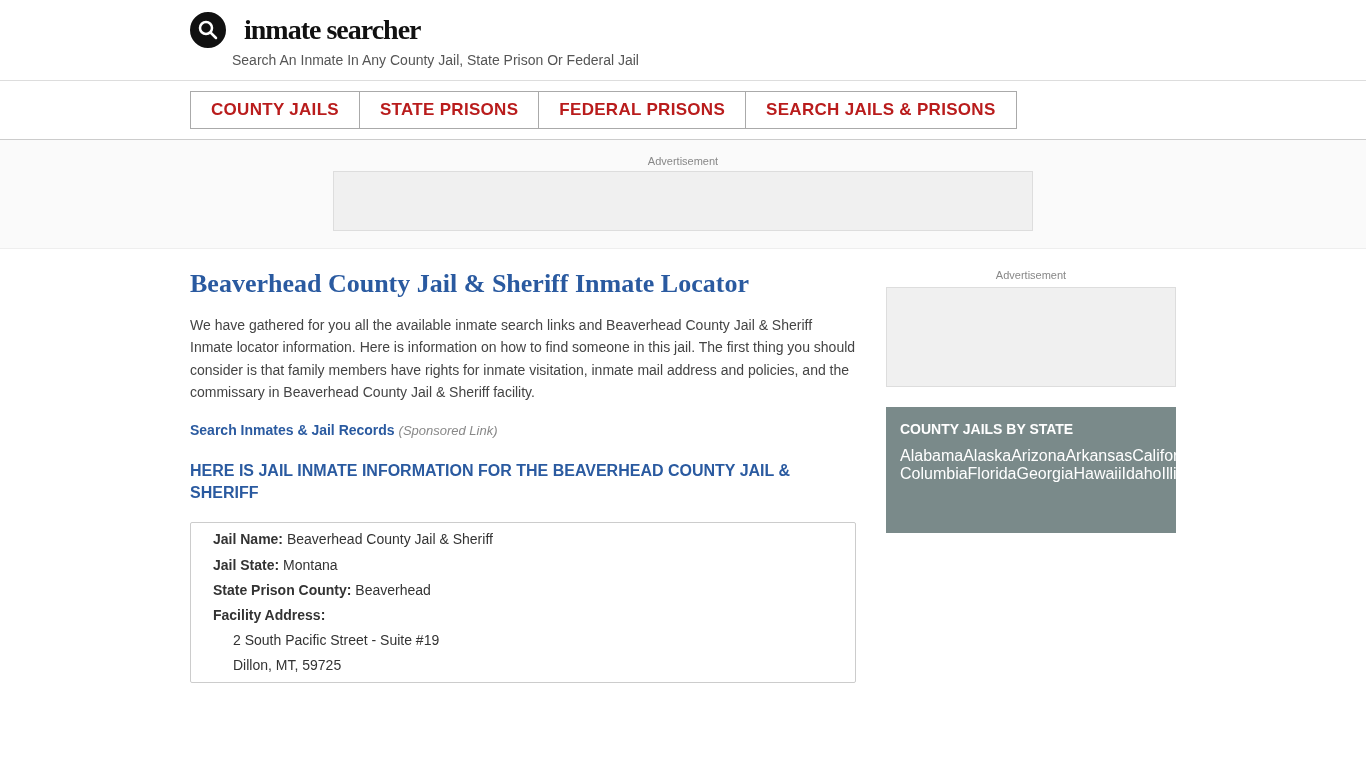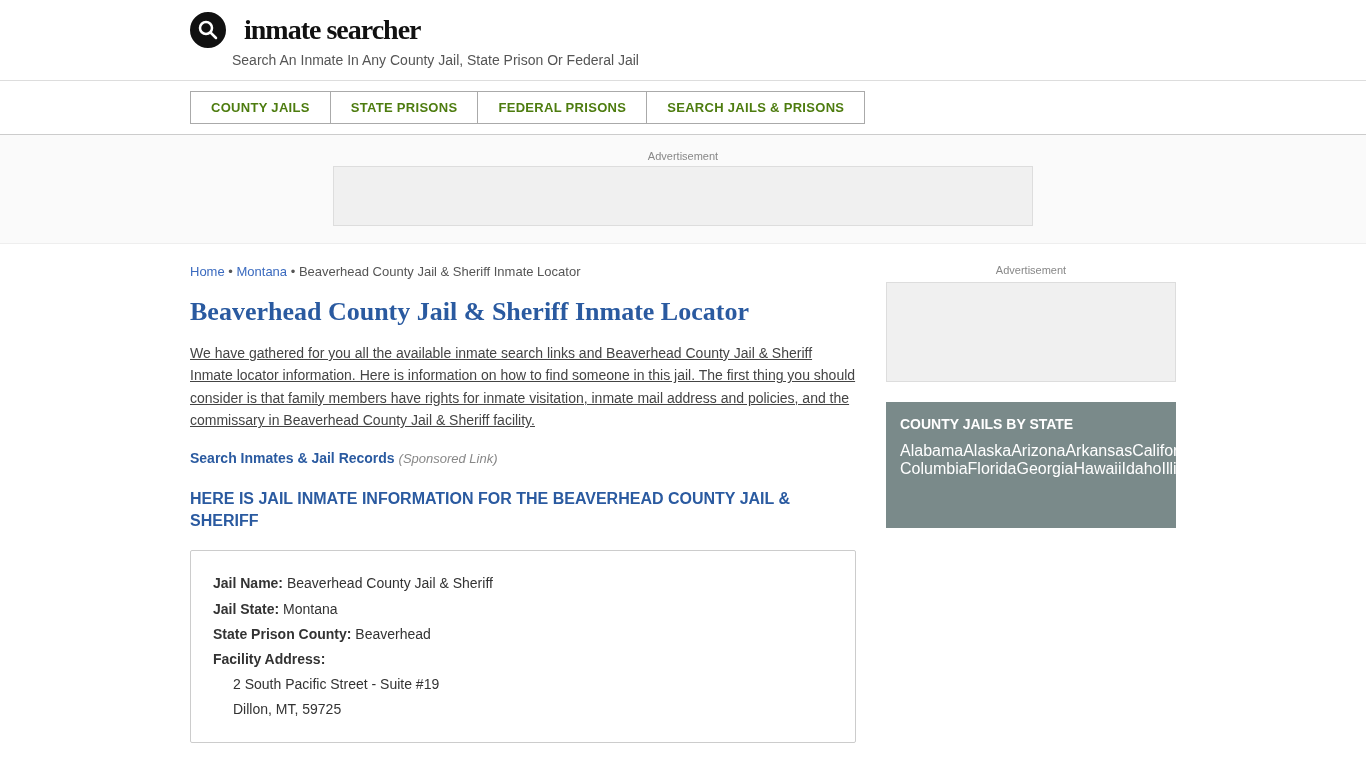--- a/index.html
+++ b/index.html
@@ -7,53 +7,53 @@
 
     
     #header { padding: 12px 190px; border-bottom: 1px solid #ddd; }
     #logo-area { display: flex; align-items: center; gap: 6px; margin-bottom: 4px; }
     #logo-icon { width: 36px; height: 36px; border-radius: 50%; background: #111; display: flex; align-items: center; justify-content: center; color: white; font-size: 18px; font-weight: bold; border: 3px solid #111; flex-shrink: 0; }
     #logo-text { font-size: 28px; font-weight: 900; color: #111; font-family: Georgia, serif; letter-spacing: -1px; }
     #tagline { font-size: 14px; color: #555; margin-left: 2px; }
 
     
     #nav { padding: 10px 190px; border-bottom: 1px solid #ccc; display: flex; gap: 0; }
-    .nav-btn { padding: 8px 20px; border: 1px solid #aaa; background: #fff; font-size: 13px; font-weight: bold; color: #4d7c0f; cursor: pointer; text-transform: uppercase; letter-spacing: 0.3px; }
+    .nav-btn { padding: 8px 20px; border: 1px solid #aaa; background: #fff; font-size: 17px; font-weight: bold; color: #b91c1c; cursor: pointer; text-transform: uppercase; letter-spacing: 0.3px; }
     .nav-btn:not(:last-child) { border-right: none; }
 
     
     #ad-top { text-align: center; padding: 15px 190px; font-size: 11px; color: #888; background: #fafafa; border-bottom: 1px solid #eee; }
     #ad-top-box { display: inline-block; width: 700px; height: 60px; background: #f0f0f0; border: 1px solid #ddd; line-height: 60px; font-size: 11px; color: #999; }
 
     
     #content-wrap { display: flex; padding: 0 190px; margin-top: 20px; gap: 30px; }
 
     
     #main { flex: 1; min-width: 0; }
 
     
     #breadcrumb { font-size: 13px; color: #555; margin-bottom: 18px; }
     #breadcrumb a { color: #3a6abf; text-decoration: none; }
 
     
     #page-title { font-size: 26px; color: #2a5aa0; font-weight: bold; margin-bottom: 15px; font-family: Georgia, serif; }
 
     
-    #description { font-size: 14px; color: #444; line-height: 1.6; margin-bottom: 18px; text-decoration: underline; }
+    #description { font-size: 14px; color: #444; line-height: 1.6; margin-bottom: 18px; }
 
     
     #search-link { text-align: left; margin-bottom: 22px; font-size: 14px; }
     #search-link a { color: #2a5aa0; font-weight: bold; text-decoration: none; }
     #search-link .sponsored { color: #888; font-style: italic; font-size: 13px; }
 
     
     #jail-info-heading { font-size: 16px; font-weight: bold; color: #2a5aa0; text-transform: uppercase; margin-bottom: 18px; line-height: 1.4; }
 
     
-    #info-box { border: 1px solid #ccc; background: #fff; padding: 20px 22px; font-size: 14px; color: #333; line-height: 1.8; border-radius: 2px; }
+    #info-box { border: 1px solid #ccc; background: #fff; padding: 4px 22px; font-size: 14px; color: #333; line-height: 1.8; border-radius: 2px; }
     #info-box .field-label { font-weight: bold; }
     #info-box .address-indent { margin-left: 20px; }
 
     
     #sidebar { width: 290px; flex-shrink: 0; }
     #ad-sidebar { text-align: center; margin-bottom: 20px; }
     #ad-sidebar-box { width: 100%; height: 100px; background: #f0f0f0; border: 1px solid #ddd; display: flex; align-items: center; justify-content: center; font-size: 11px; color: #999; }
     #ad-sidebar-label { font-size: 11px; color: #888; margin-bottom: 6px; text-align: center; }
 
     
@@ -87,27 +87,20 @@
 
 <div id="ad-top">
   <div style="font-size:11px;color:#888;margin-bottom:4px;">Advertisement</div>
   <div id="ad-top-box"></div>
 </div>
 
 <div id="content-wrap">
 
   <div id="main">
 
-    <div id="breadcrumb">
-      <a>Home</a>
-      <span> • </span>
-      <a>Montana</a>
-      <span> • </span>
-      <span>Beaverhead County Jail &amp; Sheriff Inmate Locator</span>
-    </div>
 
     <h1 id="page-title">Beaverhead County Jail &amp; Sheriff Inmate Locator</h1>
 
     <p id="description">We have gathered for you all the available inmate search links and Beaverhead County Jail &amp; Sheriff Inmate locator information. Here is information on how to find someone in this jail. The first thing you should consider is that family members have rights for inmate visitation, inmate mail address and policies, and the commissary in Beaverhead County Jail &amp; Sheriff facility.</p>
 
     <div id="search-link">
       <a>Search Inmates &amp; Jail Records</a>
       <span class="sponsored">(Sponsored Link)</span>
     </div>
 

